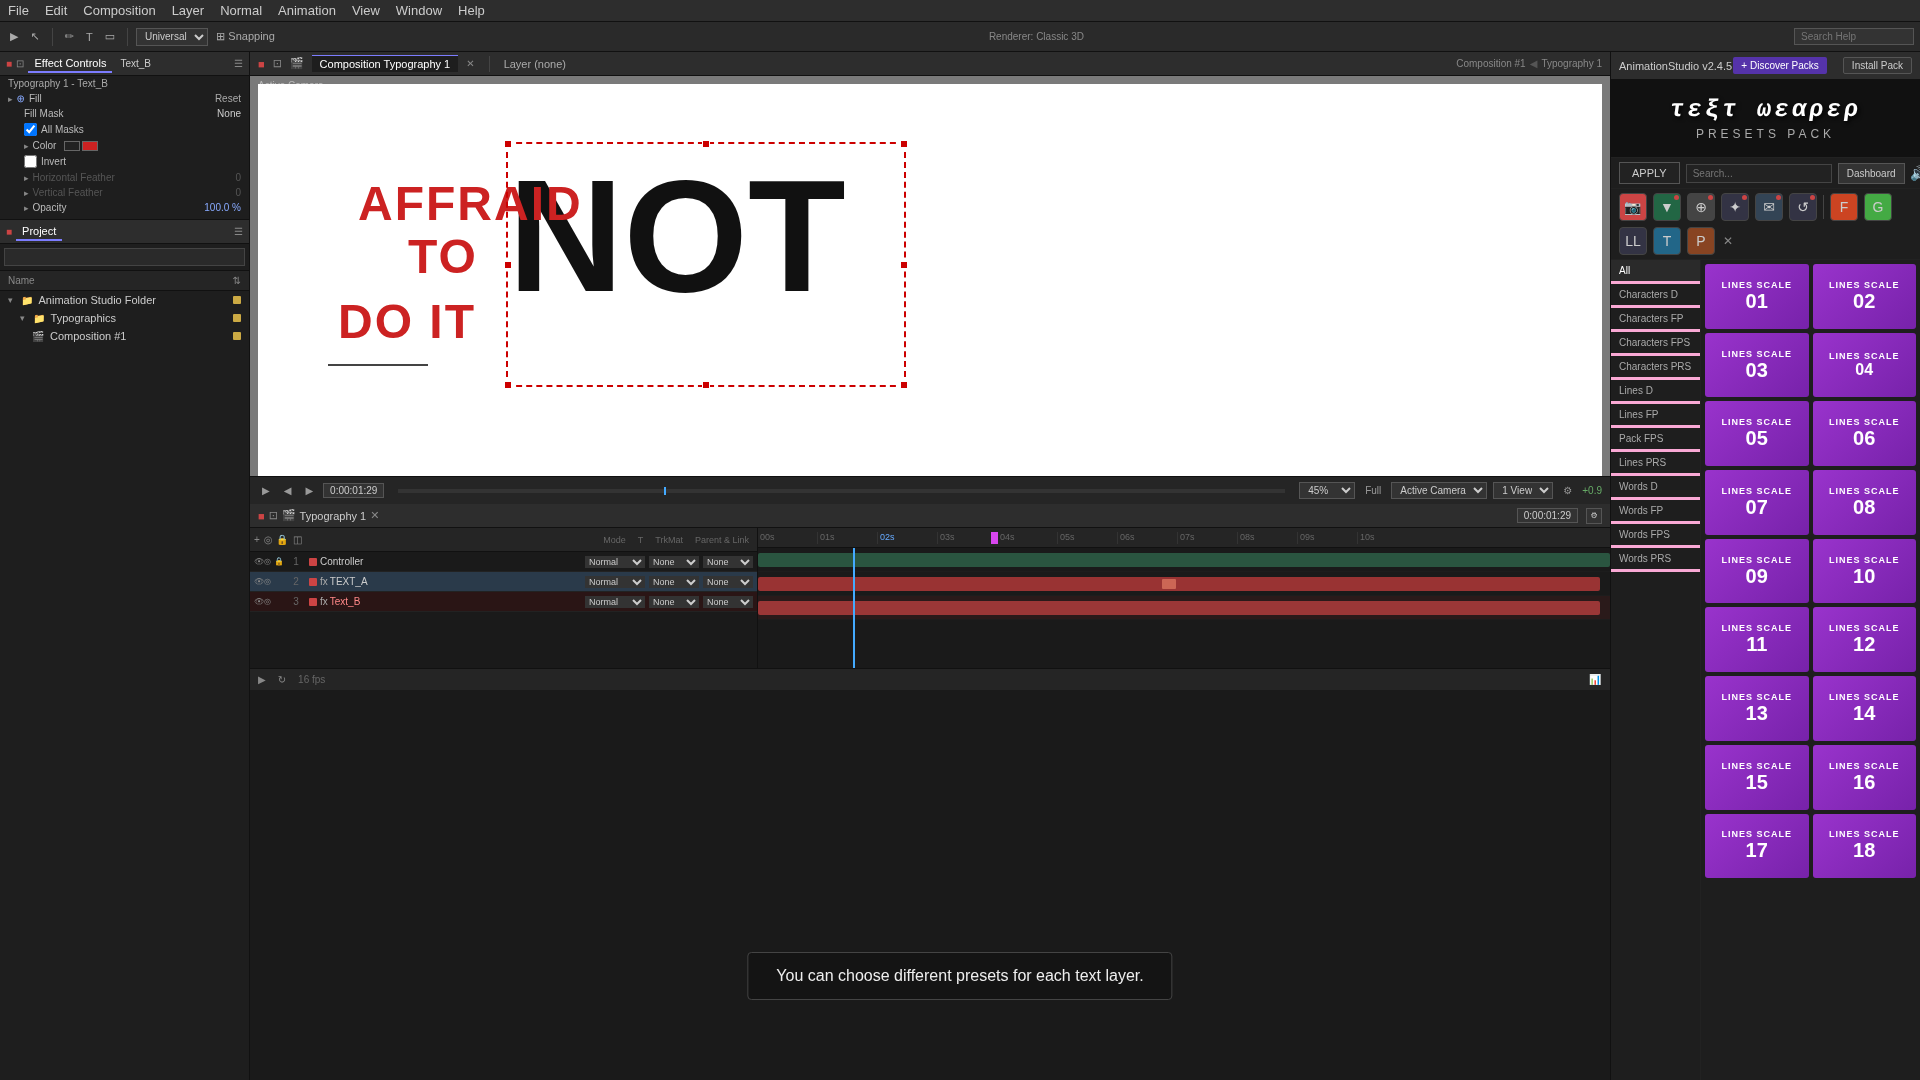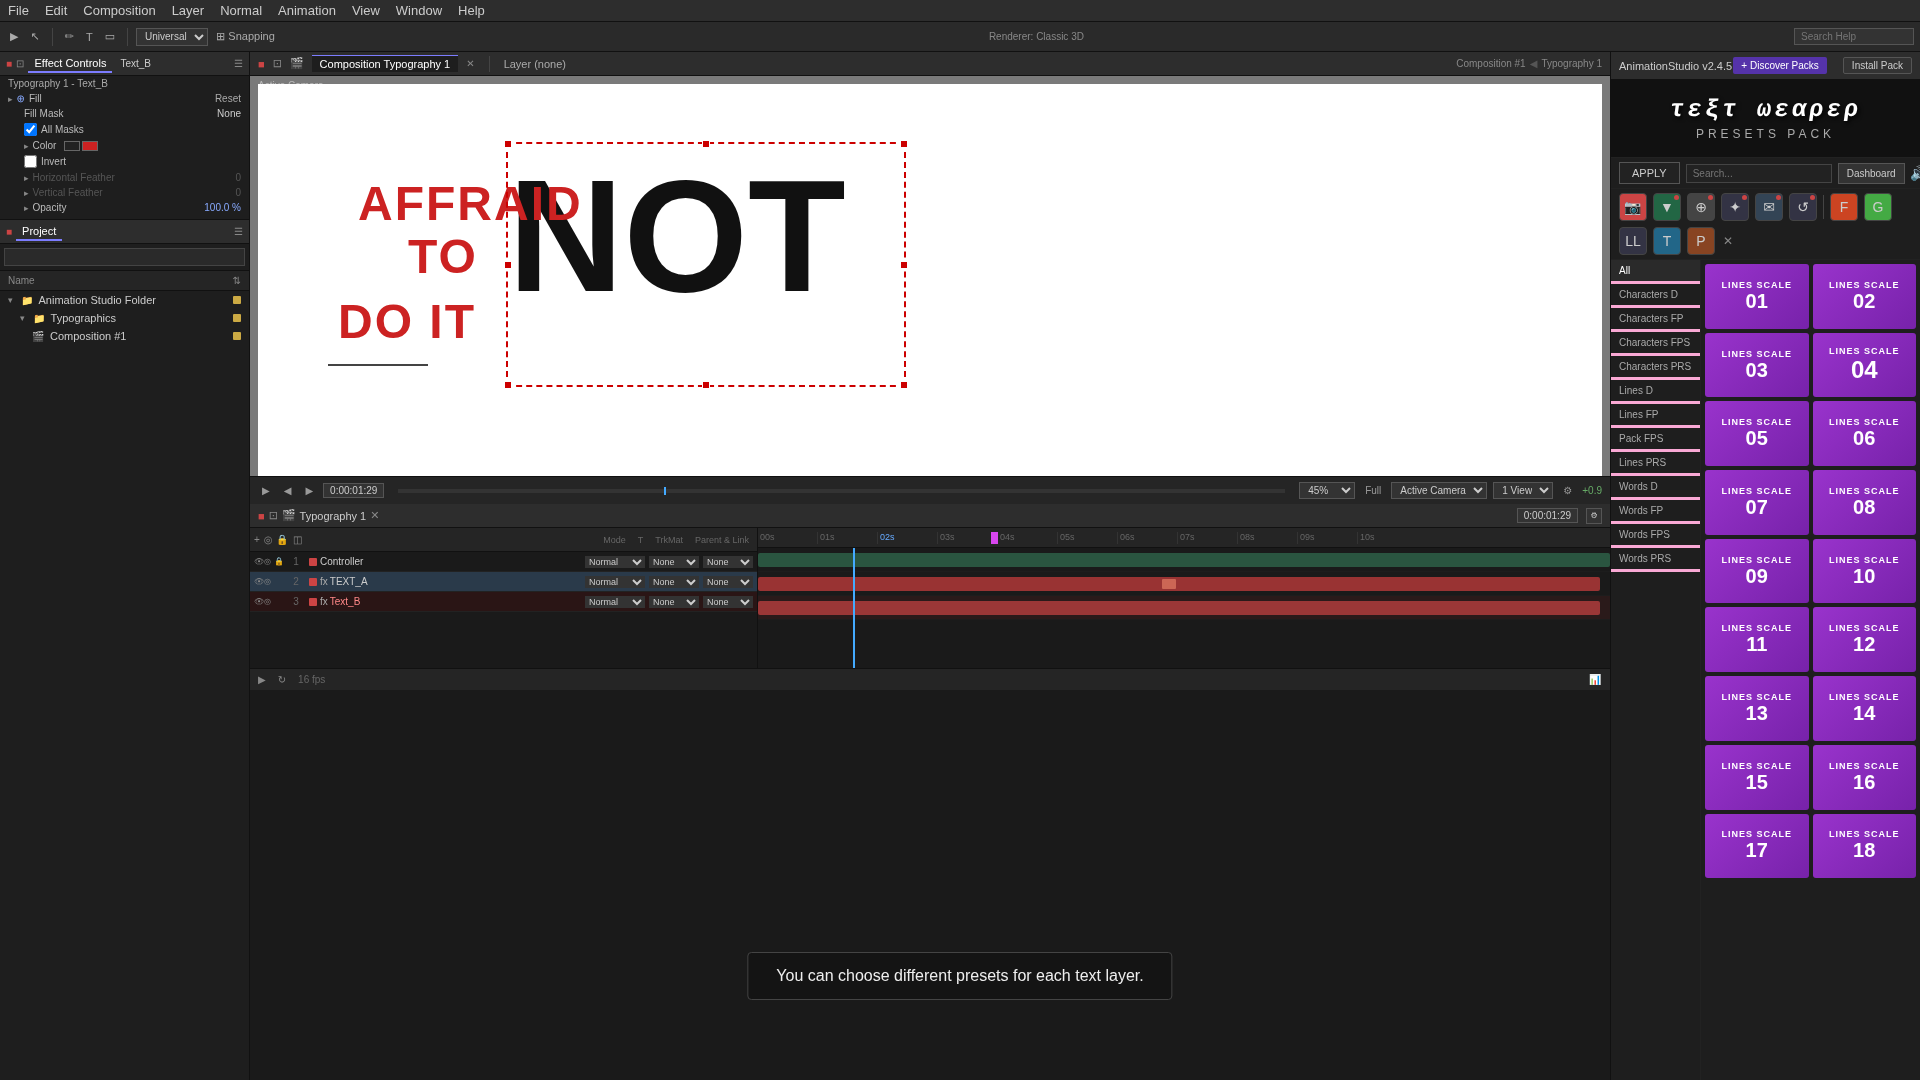--- a/index.html
+++ b/index.html
@@ -533,21 +533,21 @@
         </div>
         <div class="preset-card" style="background:linear-gradient(135deg,#9933cc,#7722aa);">
           <div style="text-align:center;">
             <div style="font-size:9px;font-weight:bold;color:#fff;letter-spacing:1px;">LINES SCALE</div>
             <div style="font-size:20px;font-weight:900;color:#fff;font-family:Arial Black,sans-serif;">03</div>
           </div>
         </div>
         <div class="preset-card" style="background:linear-gradient(135deg,#9933cc,#7722aa);">
           <div style="text-align:center;">
             <div style="font-size:9px;font-weight:bold;color:#fff;letter-spacing:1px;">LINES SCALE</div>
-            <div style="font-size:24px;font-weight:900;color:#fff;font-family:Arial Black,sans-serif;">04</div>
+            <div style="font-size:16px;font-weight:900;color:#fff;font-family:Arial Black,sans-serif;">04</div>
           </div>
         </div>
         <div class="preset-card" style="background:linear-gradient(135deg,#9933cc,#7722aa);">
           <div style="text-align:center;">
             <div style="font-size:9px;font-weight:bold;color:#fff;letter-spacing:1px;">LINES SCALE</div>
             <div style="font-size:20px;font-weight:900;color:#fff;font-family:Arial Black,sans-serif;">05</div>
           </div>
         </div>
         <div class="preset-card" style="background:linear-gradient(135deg,#9933cc,#7722aa);">
           <div style="text-align:center;">

